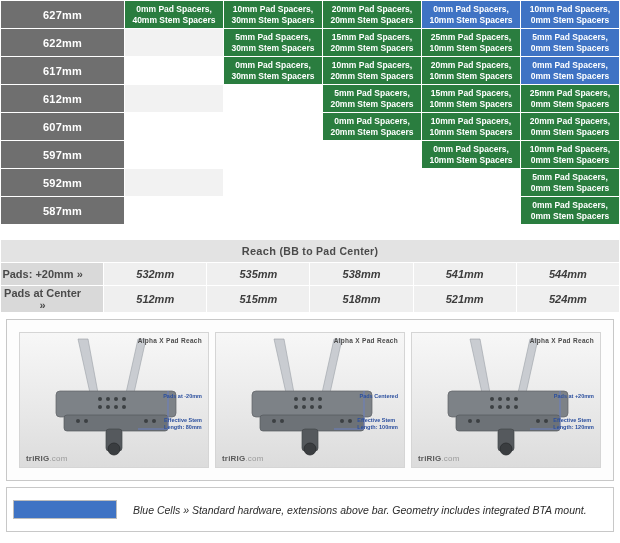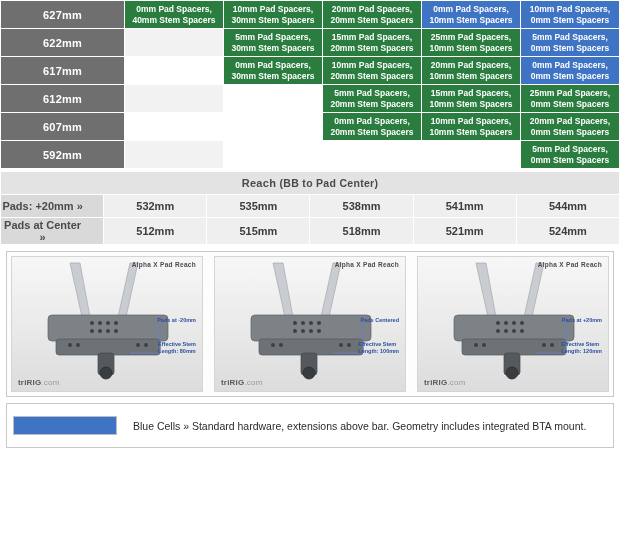--- a/index.html
+++ b/index.html
@@ -50,21 +50,21 @@
   td.blank { background: #ffffff; }
   td.green { background: #2a7d3f; }
   td.blue  { background: #3f73c4; }
   .cell span { display: block; }
 
   
   table.reach {
     border-collapse: collapse;
     width: 620px;
     table-layout: fixed;
-    margin-top: 2px;
+    margin-top: 14px;
   }
   table.reach td {
     border: 1px solid #ffffff;
     height: 23px;
     font-size: 11px;
     text-align: center;
   }
   td.reachtitle {
     background: #e3e3e3;
     color: #4a4a4a;
@@ -82,28 +82,29 @@
     text-align: right;
     padding-right: 20px;
     width: 124px;
   }
   td.reachval {
     background: #efefef;
     color: #3d3d3d;
     font-weight: bold;
     font-size: 11px;
     width: 99px;
+    font-style: italic;
   }
 
   
   .photos {
     margin: 6px 6px 0 6px;
     border: 1px solid #c8c8c8;
     background: #fdfdfd;
-    padding: 4px;
+    padding: 12px;
     display: flex;
     gap: 6px;
     justify-content: space-between;
   }
   .photo {
     position: relative;
     width: 192px;
     height: 136px;
     background: linear-gradient(180deg,#f7f7f7 0%,#e9e9e9 55%,#dcdcdc 100%);
     border: 1px solid #d5d5d5;
@@ -137,21 +138,21 @@
     border: 1px solid #c8c8c8;
     background: #ffffff;
     padding: 8px 6px;
   }
   .legrow { display: flex; align-items: center; margin: 4px 0; }
   .swatch {
     width: 104px; height: 19px; margin-right: 16px;
     border: 1px solid #bdbdbd;
   }
   .sw-blue { background: #3f73c4; }
-  .legtext { font-size: 10.5px; color: #2b2b2b; }
+  .legtext { font-size: 10.5px; color: #2b2b2b; font-style: italic; }
 </style>
 </head>
 <body>
 
 <div id="root">
 
   <table class="grid">
     <tbody id="grid-body">
         <tr>
           <td class="rowhdr">627mm</td>
@@ -244,27 +245,52 @@
           <td class="cell green">
             <span>10mm Pad Spacers,</span>
             <span>10mm Stem Spacers</span>
           </td>
           <td class="cell green">
             <span>20mm Pad Spacers,</span>
             <span>0mm Stem Spacers</span>
           </td>
         </tr>
         <tr>
+          <td class="rowhdr">597mm</td>
+          <td class="cell blank"></td>
+          <td class="cell blank"></td>
+          <td class="cell blank"></td>
+          <td class="cell green">
+            <span>0mm Pad Spacers,</span>
+            <span>10mm Stem Spacers</span>
+          </td>
+          <td class="cell green">
+            <span>10mm Pad Spacers,</span>
+            <span>0mm Stem Spacers</span>
+          </td>
+        </tr>
+        <tr>
           <td class="rowhdr">592mm</td>
           <td class="cell empty"></td>
           <td class="cell blank"></td>
           <td class="cell blank"></td>
           <td class="cell blank"></td>
           <td class="cell green">
             <span>5mm Pad Spacers,</span>
+            <span>0mm Stem Spacers</span>
+          </td>
+        </tr>
+        <tr>
+          <td class="rowhdr">587mm</td>
+          <td class="cell blank"></td>
+          <td class="cell blank"></td>
+          <td class="cell blank"></td>
+          <td class="cell blank"></td>
+          <td class="cell green">
+            <span>0mm Pad Spacers,</span>
             <span>0mm Stem Spacers</span>
           </td>
         </tr>
       </tbody>
   </table>
 
   <table class="reach">
     <tbody>
       <tr>
         <td class="reachtitle" colspan="6">

